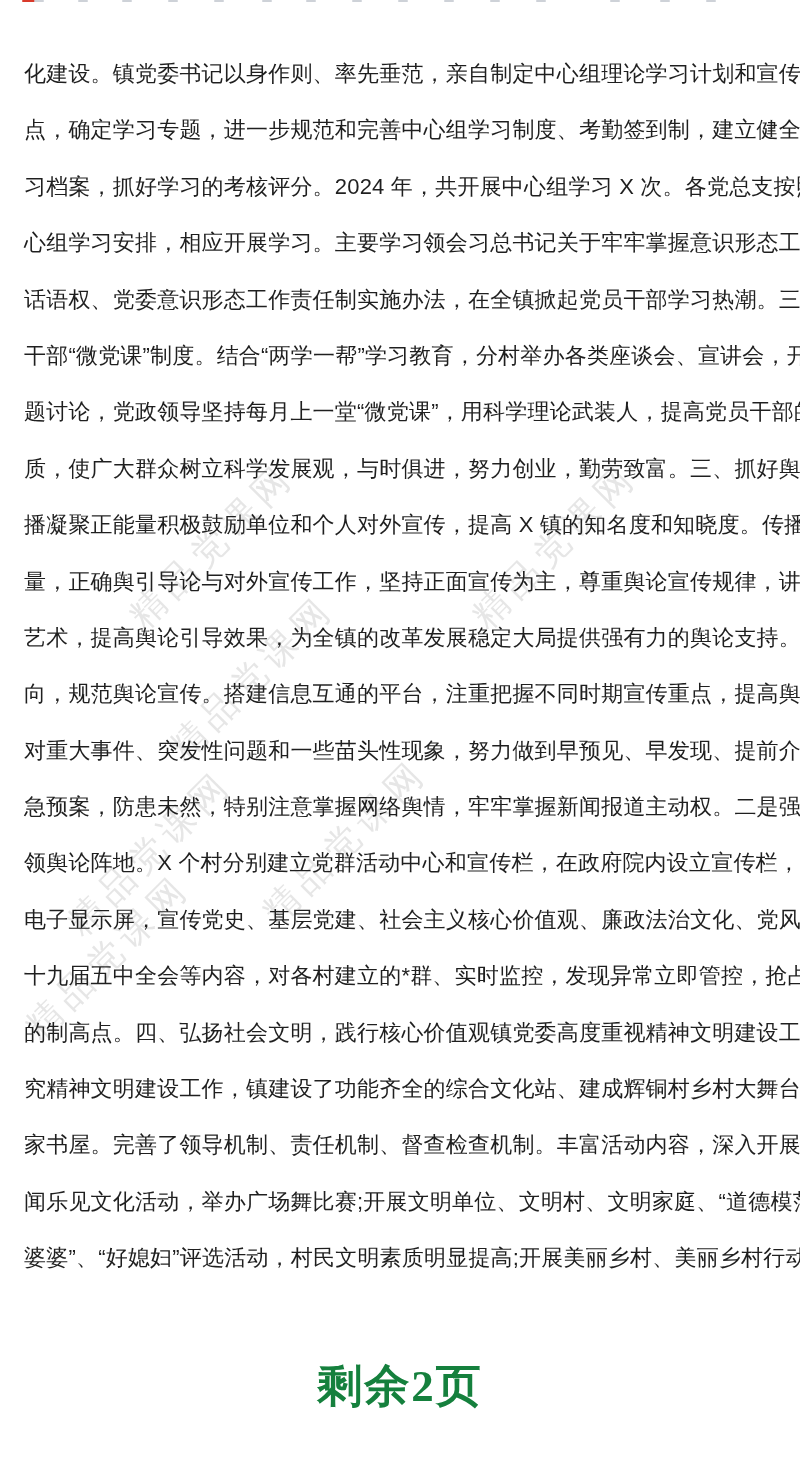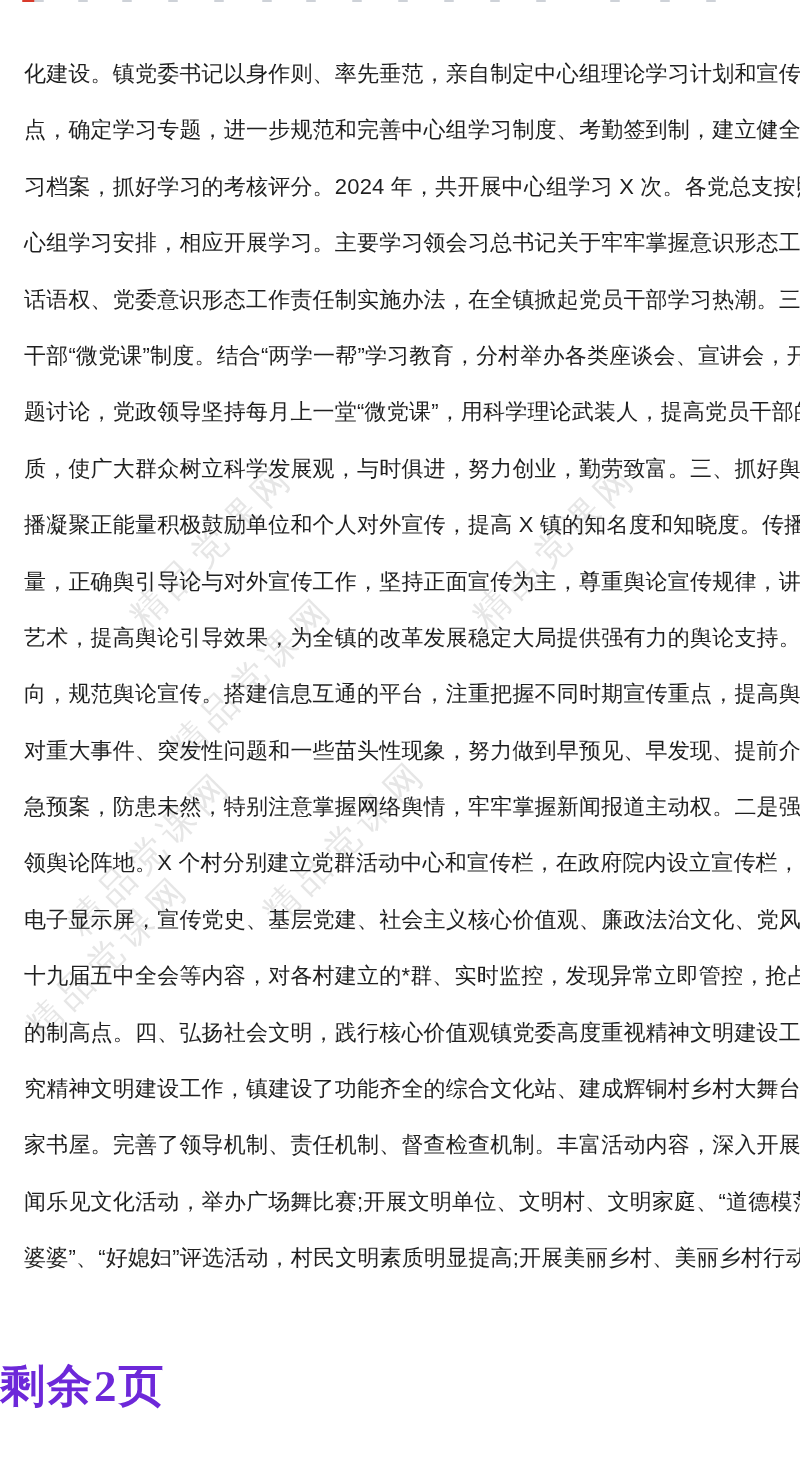--- a/index.html
+++ b/index.html
@@ -106,17 +106,17 @@
       <div class="doc-line" style="color: rgb(31, 31, 31);">领舆论阵地。X 个村分别建立党群活动中心和宣传栏，在政府院内设立宣传栏，镇政府设立</div>
       <div class="doc-line" style="color: rgb(31, 31, 31);">电子显示屏，宣传党史、基层党建、社会主义核心价值观、廉政法治文化、党风廉政建设、</div>
       <div class="doc-line" style="color: rgb(31, 31, 31);">十九届五中全会等内容，对各村建立的*群、实时监控，发现异常立即管控，抢占宣传舆论</div>
       <div class="doc-line" style="color: rgb(31, 31, 31);">的制高点。四、弘扬社会文明，践行核心价值观镇党委高度重视精神文明建设工作，定期研</div>
       <div class="doc-line" style="color: rgb(31, 31, 31);">究精神文明建设工作，镇建设了功能齐全的综合文化站、建成辉铜村乡村大舞台，各村有农</div>
       <div class="doc-line" style="color: rgb(31, 31, 31);">家书屋。完善了领导机制、责任机制、督查检查机制。丰富活动内容，深入开展一些群众喜</div>
       <div class="doc-line" style="color: rgb(31, 31, 31);">闻乐见文化活动，举办广场舞比赛;开展文明单位、文明村、文明家庭、“道德模范”、“好</div>
       <div class="doc-line" style="color: rgb(31, 31, 31);">婆婆”、“好媳妇”评选活动，村民文明素质明显提高;开展美丽乡村、美丽乡村行动。坚</div>
     </div>
 
-  <div class="footer-note" style="color: #6d28d9; justify-content: space-between;">
+  <div class="footer-note" style="color: #15803d;">
     <span>剩余2页</span>
   </div>
 
 </div>
 
 </body></html>

